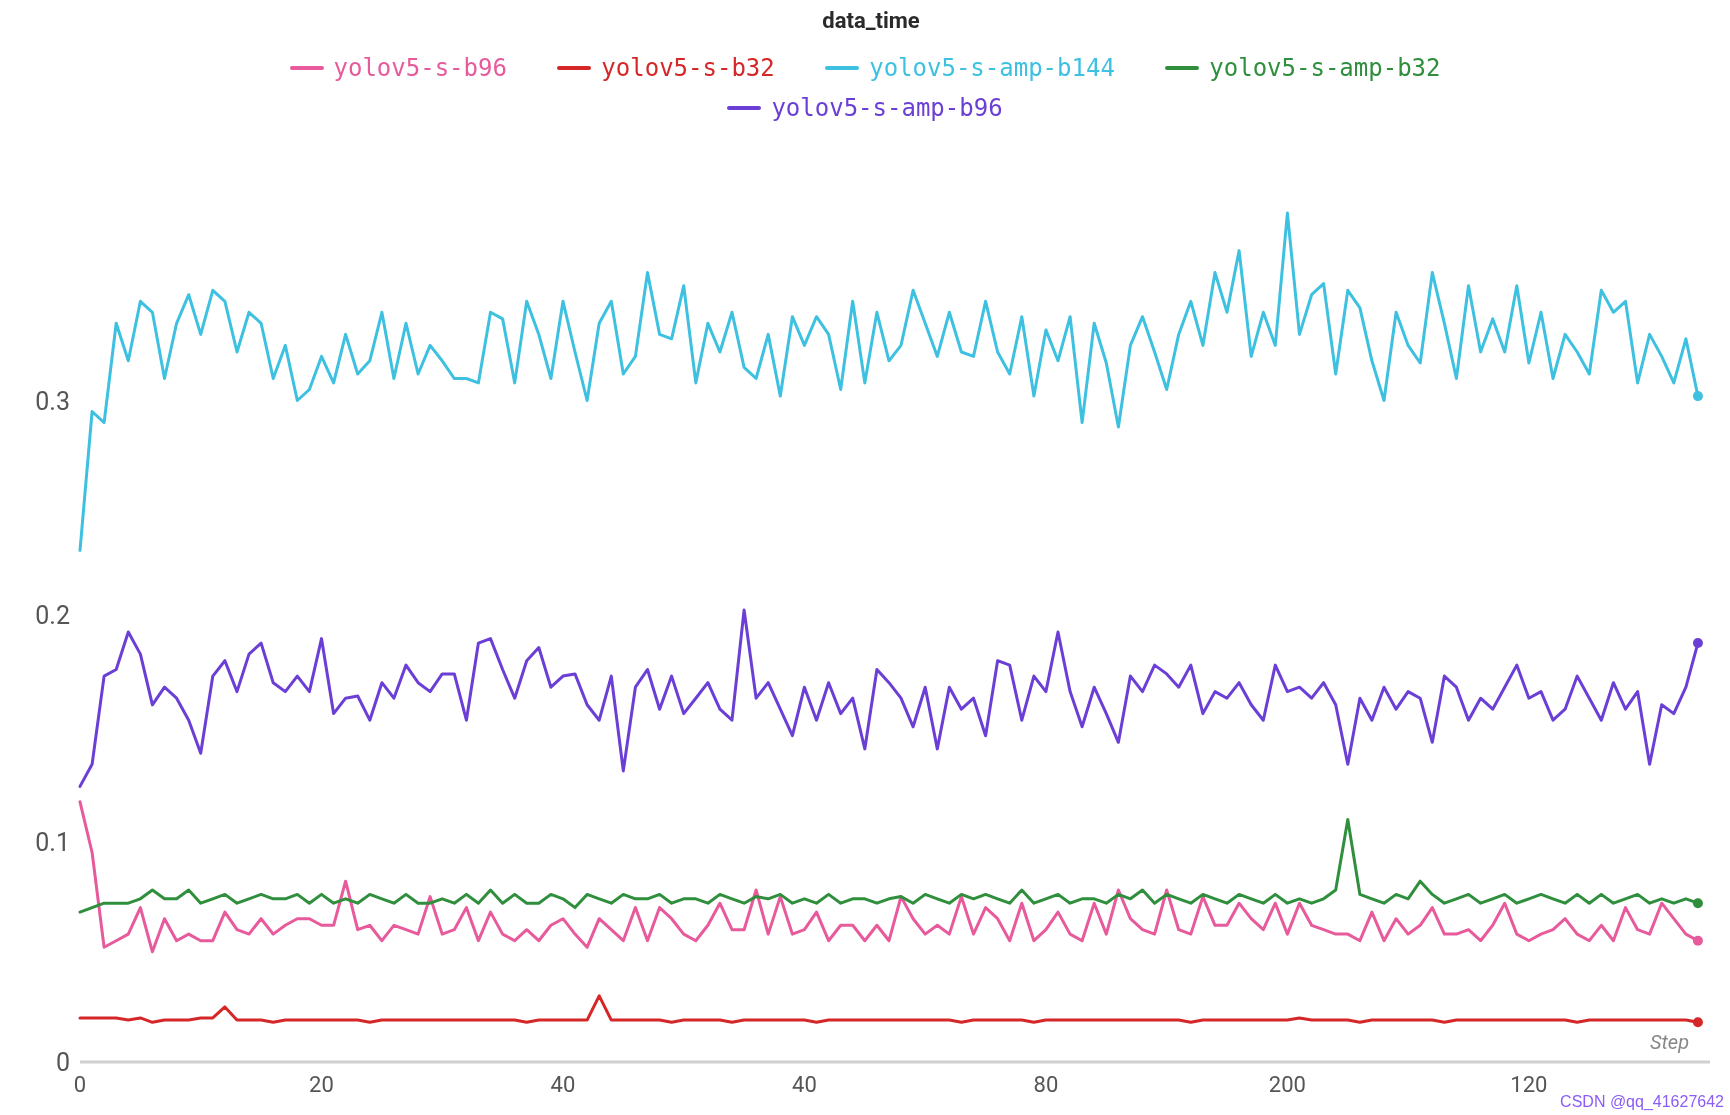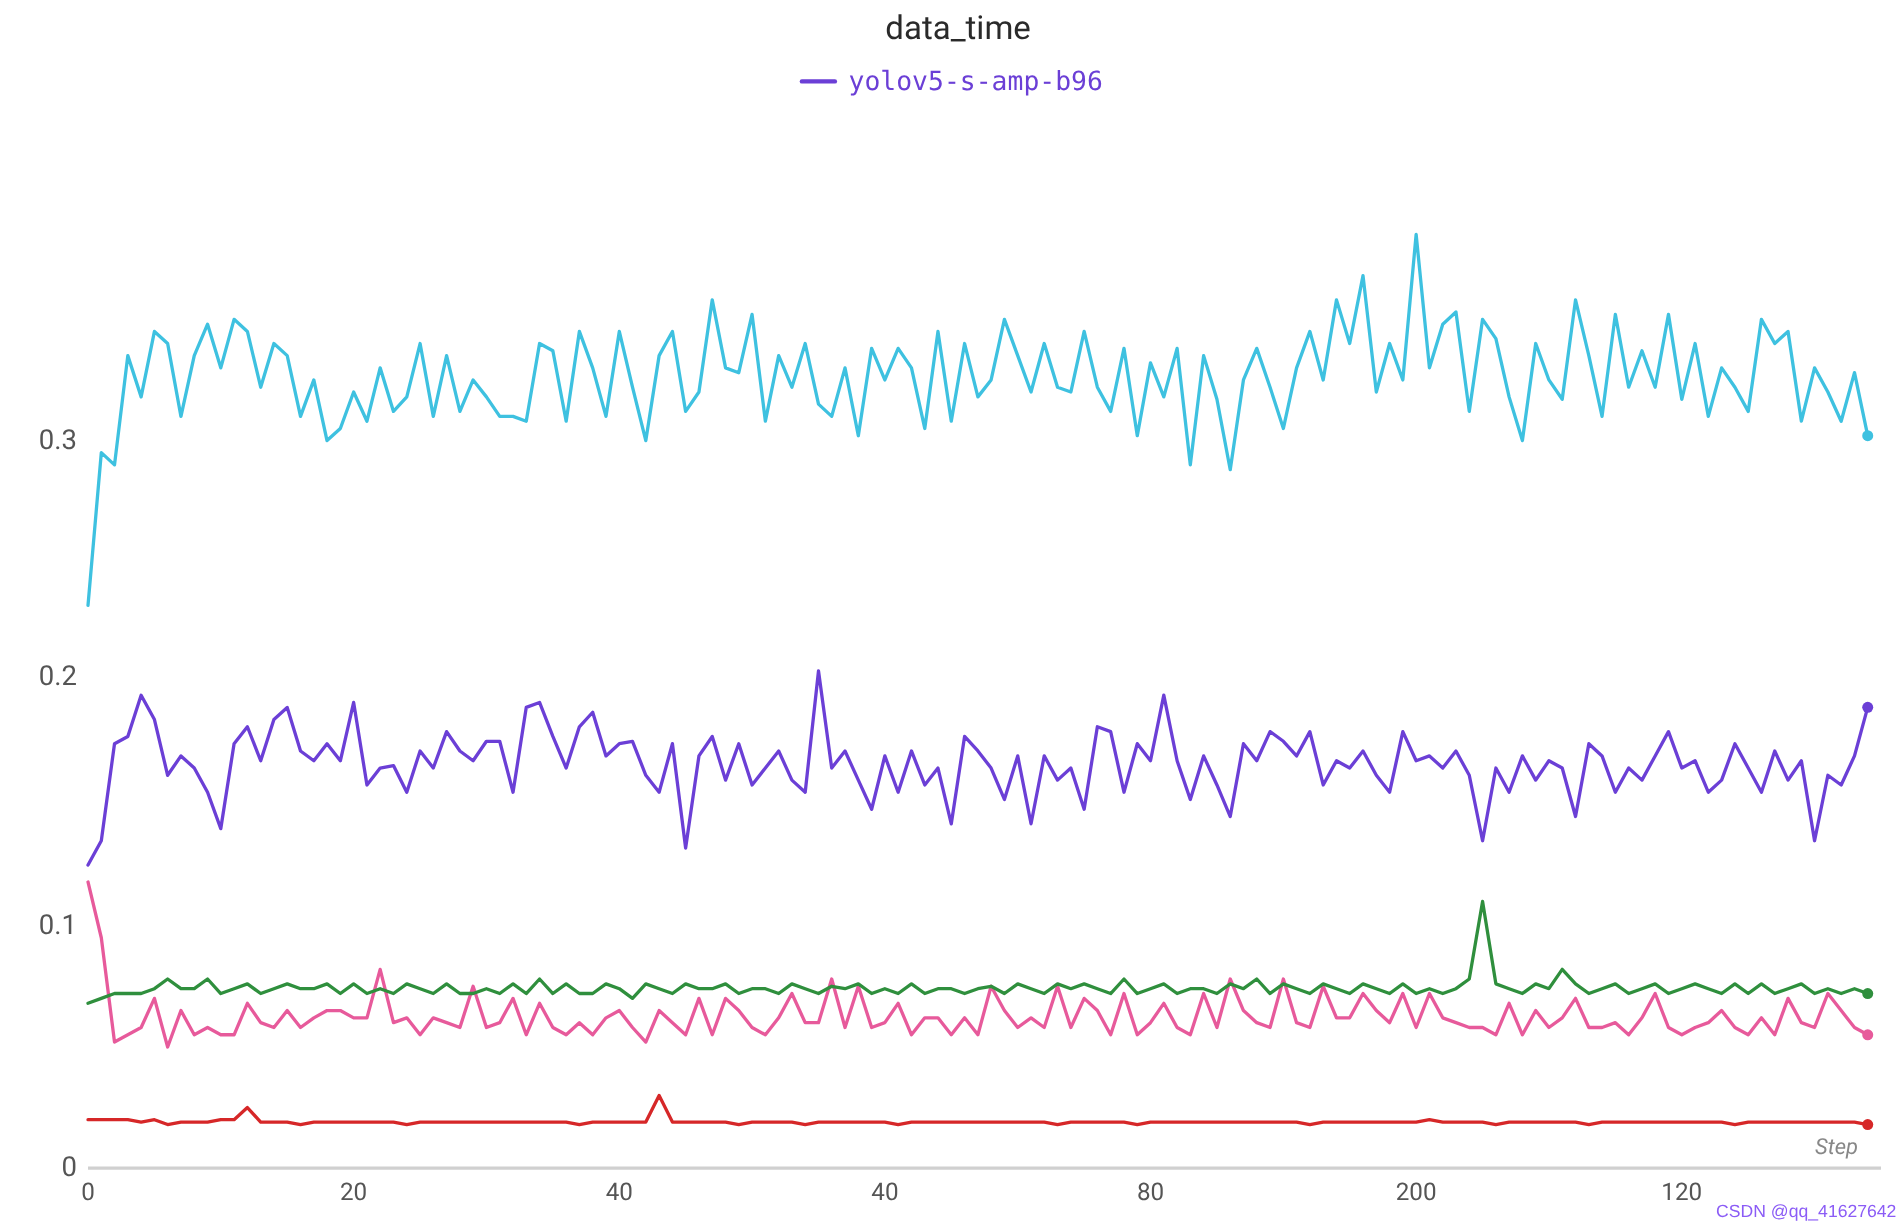--- a/index.html
+++ b/index.html
@@ -14,22 +14,22 @@
   .chart-wrap {
     position: relative;
     width: 1730px;
     height: 1115px;
   }
   .title {
     position: absolute;
     left: 0; right: 0;
     top: 8px;
     text-align: center;
-    font-weight: 400;
-    font-size: 30px;
+    font-weight: 700;
+    font-size: 22px;
     padding-left: 12px;
   }
   .legend {
     position: absolute;
     left: 0; right: 0;
     top: 48px;
     text-align: center;
     font-family: ui-monospace, SFMono-Regular, Menlo, Consolas, monospace;
     font-size: 24px;
   }
@@ -98,20 +98,38 @@
   }
 </style>
 </head>
 <body>
 
 <div class="chart-wrap">
 
   <div class="title">data_time</div>
 
   <div class="legend">
+    <div class="legend-row">
+      <span class="legend-item">
+        <span class="legend-swatch" style="background:#e75a9b"></span>
+        <span style="color:#e75a9b">yolov5-s-b96</span>
+      </span>
+      <span class="legend-item">
+        <span class="legend-swatch" style="background:#d62728"></span>
+        <span style="color:#d62728">yolov5-s-b32</span>
+      </span>
+      <span class="legend-item">
+        <span class="legend-swatch" style="background:#3ec1e0"></span>
+        <span style="color:#3ec1e0">yolov5-s-amp-b144</span>
+      </span>
+      <span class="legend-item">
+        <span class="legend-swatch" style="background:#2f8f3d"></span>
+        <span style="color:#2f8f3d">yolov5-s-amp-b32</span>
+      </span>
+    </div>
     <div class="legend-row" style="margin-top:6px">
       <span class="legend-item">
         <span class="legend-swatch" style="background:#6b3fd6"></span>
         <span style="color:#6b3fd6">yolov5-s-amp-b96</span>
       </span>
     </div>
   </div>
 
   <div class="plot-area">
     <svg class="plot" viewBox="0 0 1630 882">

